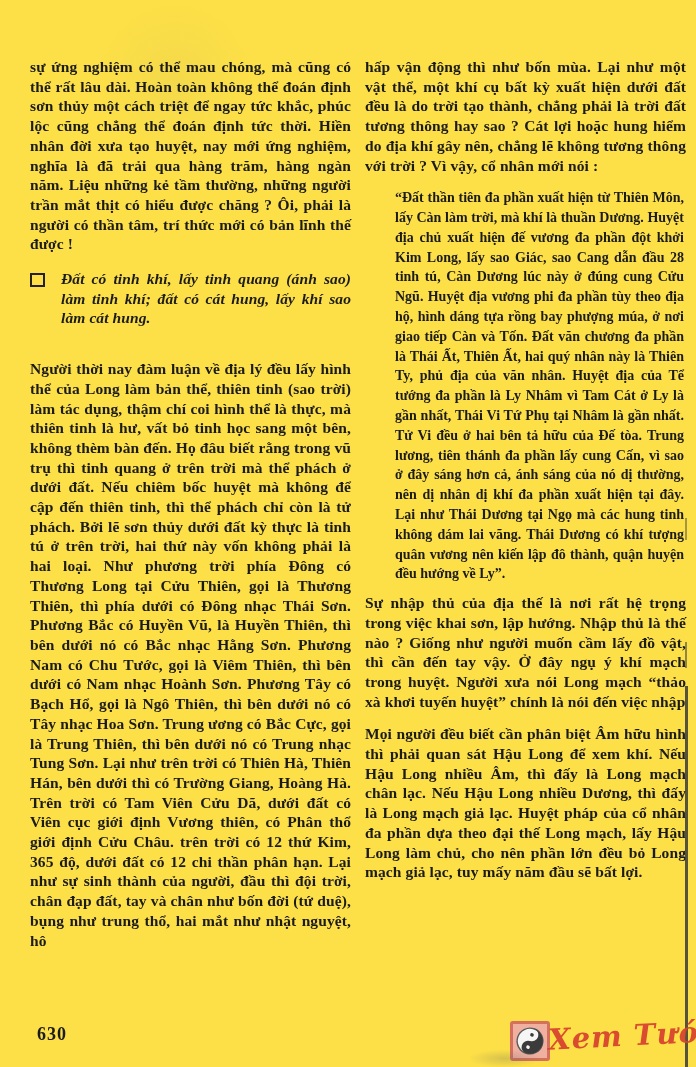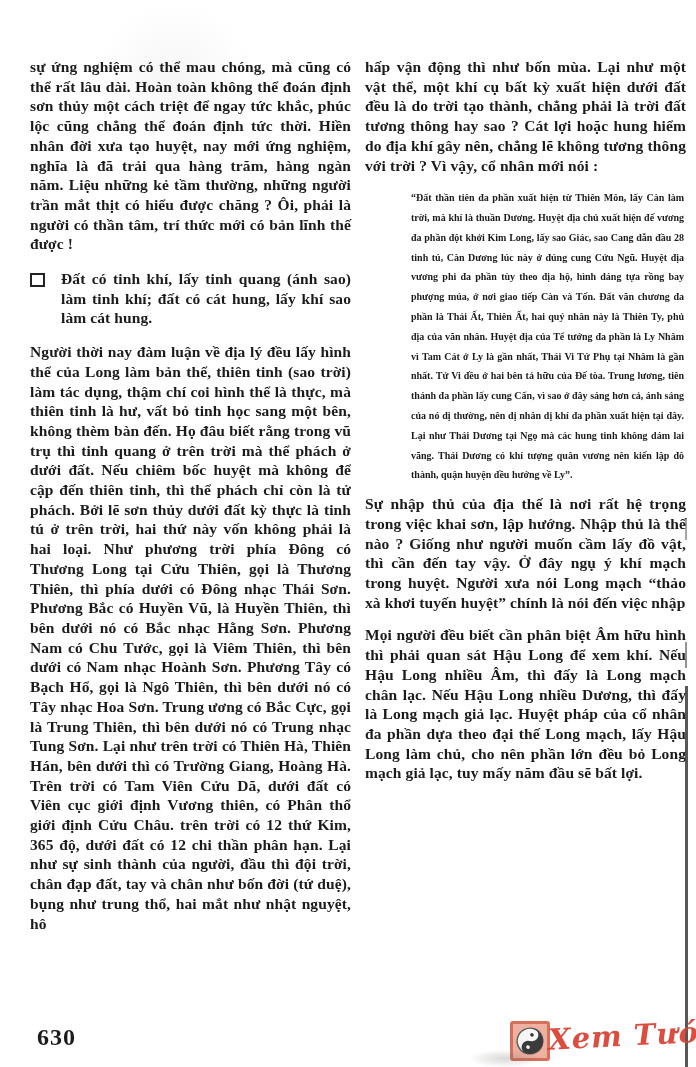--- a/index.html
+++ b/index.html
@@ -1,20 +1,20 @@
 <!DOCTYPE html>
 <html><head>
 <meta charset="utf-8">
 <style>
   html,body { margin:0; padding:0; background:#e8e6e1; }
   .page {
     position:relative;
     width:696px; height:1067px;
     margin:0 auto;
-    background:#ffffff;
+    background:#fde047;
     overflow:hidden;
     font-family:"Liberation Serif", serif;
     color:#1b1b1b;
     box-sizing:border-box;
   }
   
   .smudge-top {
     position:absolute; left:95px; top:0; width:160px; height:160px;
     background:radial-gradient(ellipse at center, rgba(120,120,115,0.07), rgba(120,120,115,0) 70%);
     pointer-events:none;
@@ -34,38 +34,39 @@
     text-align:justify;
     font-size:15.5px;
     line-height:19.7px;
     font-weight:bold;
     letter-spacing:0.1px;
   }
   .col p { margin:0 0 13px 0; }
   .col p:last-child { margin-bottom:0; }
   .bullet-row {
     display:flex;
-    margin:15px 0 14px 0;
+    margin:15px 0 31px 0;
+    font-style:italic;
   }
   .square-bullet {
     width:11px; height:10px;
     border:2.5px solid #222;
     margin:4px 16px 0 0;
     flex:none;
   }
   .bullet-text { flex:1; text-align:justify; }
   .quote {
-    margin:9px 2px 9px 46px;
-    font-size:10px;
+    margin:9px 2px 9px 30px;
+    font-size:14px;
     line-height:19.8px;
     letter-spacing:0;
   }
   .page-number {
     position:absolute; left:37px; top:1024px;
-    font-size:24px; font-weight:bold; letter-spacing:1px;
+    font-size:18px; font-weight:bold; letter-spacing:1px;
   }
   
   .edge-seg { position:absolute; background:#3a3a3a; width:2px; }
   .edge-a { left:685px; top:518px; height:22px; opacity:.45; }
   .edge-b { left:685px; top:642px; height:26px; opacity:.55; }
   .edge-c { left:685px; top:686px; height:381px; width:3px; opacity:.85; }
   
   .watermark { position:absolute; left:510px; top:1018px; width:186px; height:49px; }
   .wm-box {
     position:absolute; left:0; top:3px;

